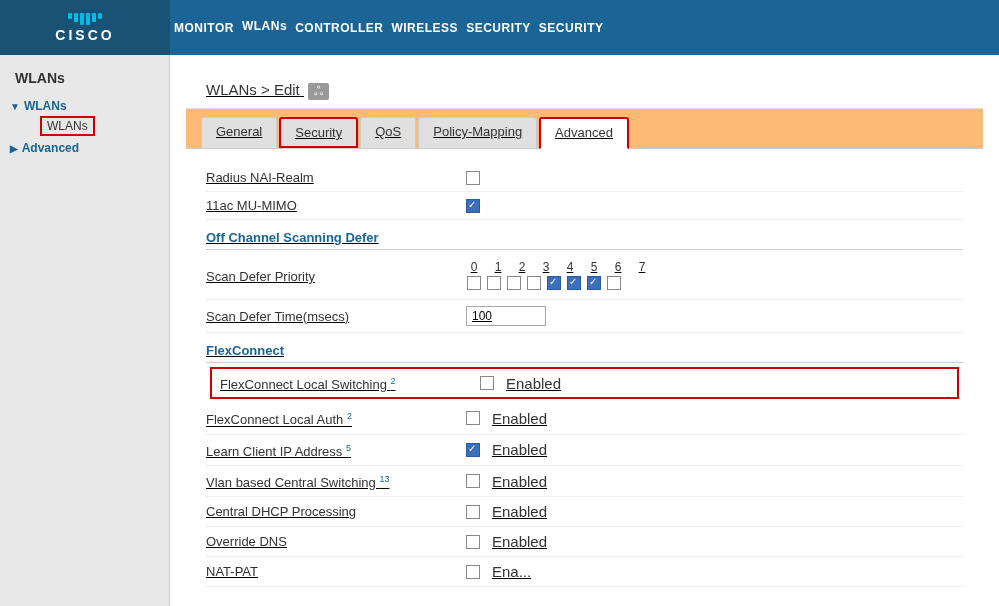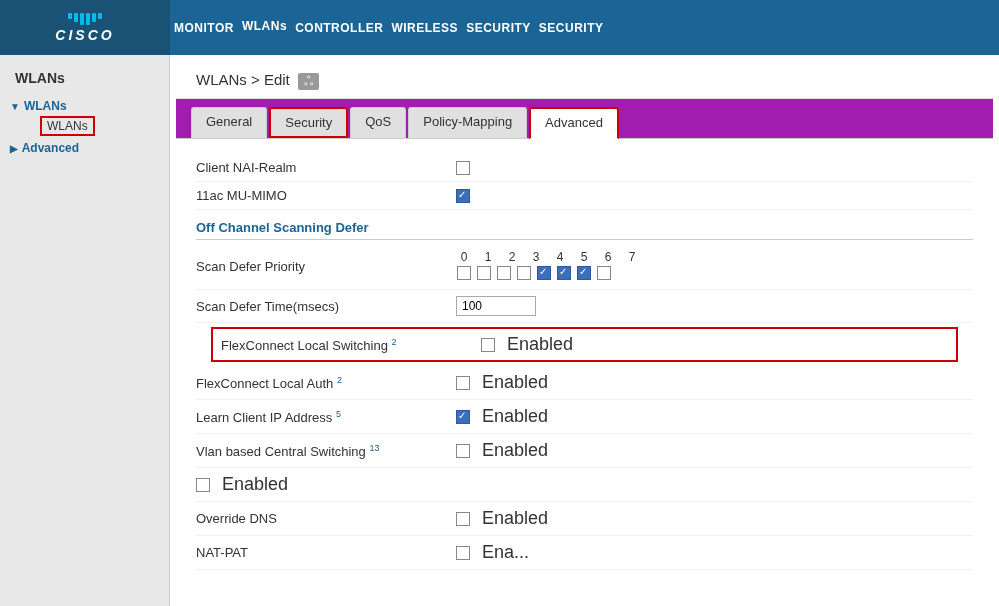--- a/index.html
+++ b/index.html
@@ -120,22 +120,23 @@
       display: flex;
       align-items: center;
       cursor: pointer;
     }
     .sidebar-advanced .arrow { margin-right: 4px; font-size: 10px; }
 
     
     .main-content {
       flex: 1;
       background: white;
-      padding: 6px;
+      padding: 16px;
       overflow-y: auto;
+      text-decoration: underline;
     }
     .page-header {
       padding: 10px 20px 8px;
       font-size: 15px;
       color: #333;
       font-weight: normal;
       border-bottom: 1px solid #ddd;
     }
     .wlan-name-box {
       display: inline-block;
@@ -145,21 +146,21 @@
       font-size: 12px;
       border-radius: 2px;
       margin-left: 4px;
     }
 
     
     .tabs-row {
       display: flex;
       padding: 8px 15px 0;
       border-bottom: 1px solid #ccc;
-      background: #a21caf;
+      background: #fdba74;
     }
     .tab {
       padding: 6px 14px;
       border: 1px solid #ccc;
       border-bottom: none;
       background: #e0e0e0;
       cursor: pointer;
       font-size: 13px;
       color: #333;
       margin-right: 2px;
@@ -258,21 +259,21 @@
     
     .text-input {
       border: 1px solid #aaa;
       padding: 2px 5px;
       font-size: 12px;
       width: 80px;
     }
 
     
     .enabled-label {
-      font-size: 18px;
+      font-size: 15px;
       color: #333;
       margin-left: 4px;
     }
 
     
     sup a {
       color: #1a6496;
       font-size: 9px;
       text-decoration: none;
     }
@@ -284,21 +285,21 @@
   <div class="logo-area">
     <div class="cisco-logo">
       <div class="bars">
         <div class="bar" style="height:6px"></div>
         <div class="bar" style="height:9px"></div>
         <div class="bar" style="height:12px"></div>
         <div class="bar" style="height:12px"></div>
         <div class="bar" style="height:9px"></div>
         <div class="bar" style="height:6px"></div>
       </div>
-      <div style="font-size:14px; font-weight:bold; letter-spacing:3px; color:white;font-style:italic;">CISCO</div>
+      <div style="font-size:14px; font-weight:bold; letter-spacing:3px; color:white;">CISCO</div>
     </div>
   </div>
   <div class="nav-items">
     <a class="nav-item">MONITOR</a>
     <a class="nav-item active" style="border-bottom:3px solid #ff6600;">WLANs</a>
     <a class="nav-item">CONTROLLER</a>
     <a class="nav-item">WIRELESS</a>
     <a class="nav-item">SECURITY</a>
     <a class="nav-item">SECURITY</a>
   </div>
@@ -333,21 +334,21 @@
       <div class="tab">General</div>
       <div class="tab" style="border: 2px solid #cc0000;">Security</div>
       <div class="tab">QoS</div>
       <div class="tab">Policy-Mapping</div>
       <div class="tab active" style="border: 2px solid #cc0000; border-bottom: 1px solid white; margin-bottom: -1px;">Advanced</div>
     </div>
 
     <div class="content-area">
 
       <div class="form-row">
-        <div class="form-label">Client NAI-Realm</div>
+        <div class="form-label">Radius NAI-Realm</div>
         <div class="form-control">
           <div class="cb"></div>
         </div>
       </div>
 
       <div class="form-row">
         <div class="form-label">11ac MU-MIMO</div>
         <div class="form-control">
           <div class="cb checked"></div>
         </div>
@@ -383,22 +384,23 @@
         </div>
       </div>
 
       <div class="form-row">
         <div class="form-label">Scan Defer Time(msecs)</div>
         <div class="form-control">
           <input type="text" class="text-input" value="100" style="">
         </div>
       </div>
 
-
-      <div style="border: 2px solid #cc0000; padding: 5px 8px; margin: 4px 15px;">
+      <div class="section-header">FlexConnect</div>
+
+      <div style="border: 2px solid #cc0000; padding: 5px 8px; margin: 4px 4px;">
         <div style="display:flex; align-items:center;">
           <div class="form-label">
             FlexConnect Local Switching <sup><a href="#">2</a></sup>
           </div>
           <div class="form-control">
             <div class="cb"></div>
             <span class="enabled-label">Enabled</span>
           </div>
         </div>
       </div>
@@ -427,20 +429,21 @@
         <div class="form-label">
           Vlan based Central Switching <sup><a href="#">13</a></sup>
         </div>
         <div class="form-control">
           <div class="cb"></div>
           <span class="enabled-label">Enabled</span>
         </div>
       </div>
 
       <div class="form-row">
+        <div class="form-label">Central DHCP Processing</div>
         <div class="form-control">
           <div class="cb"></div>
           <span class="enabled-label">Enabled</span>
         </div>
       </div>
 
       <div class="form-row">
         <div class="form-label">Override DNS</div>
         <div class="form-control">
           <div class="cb"></div>

